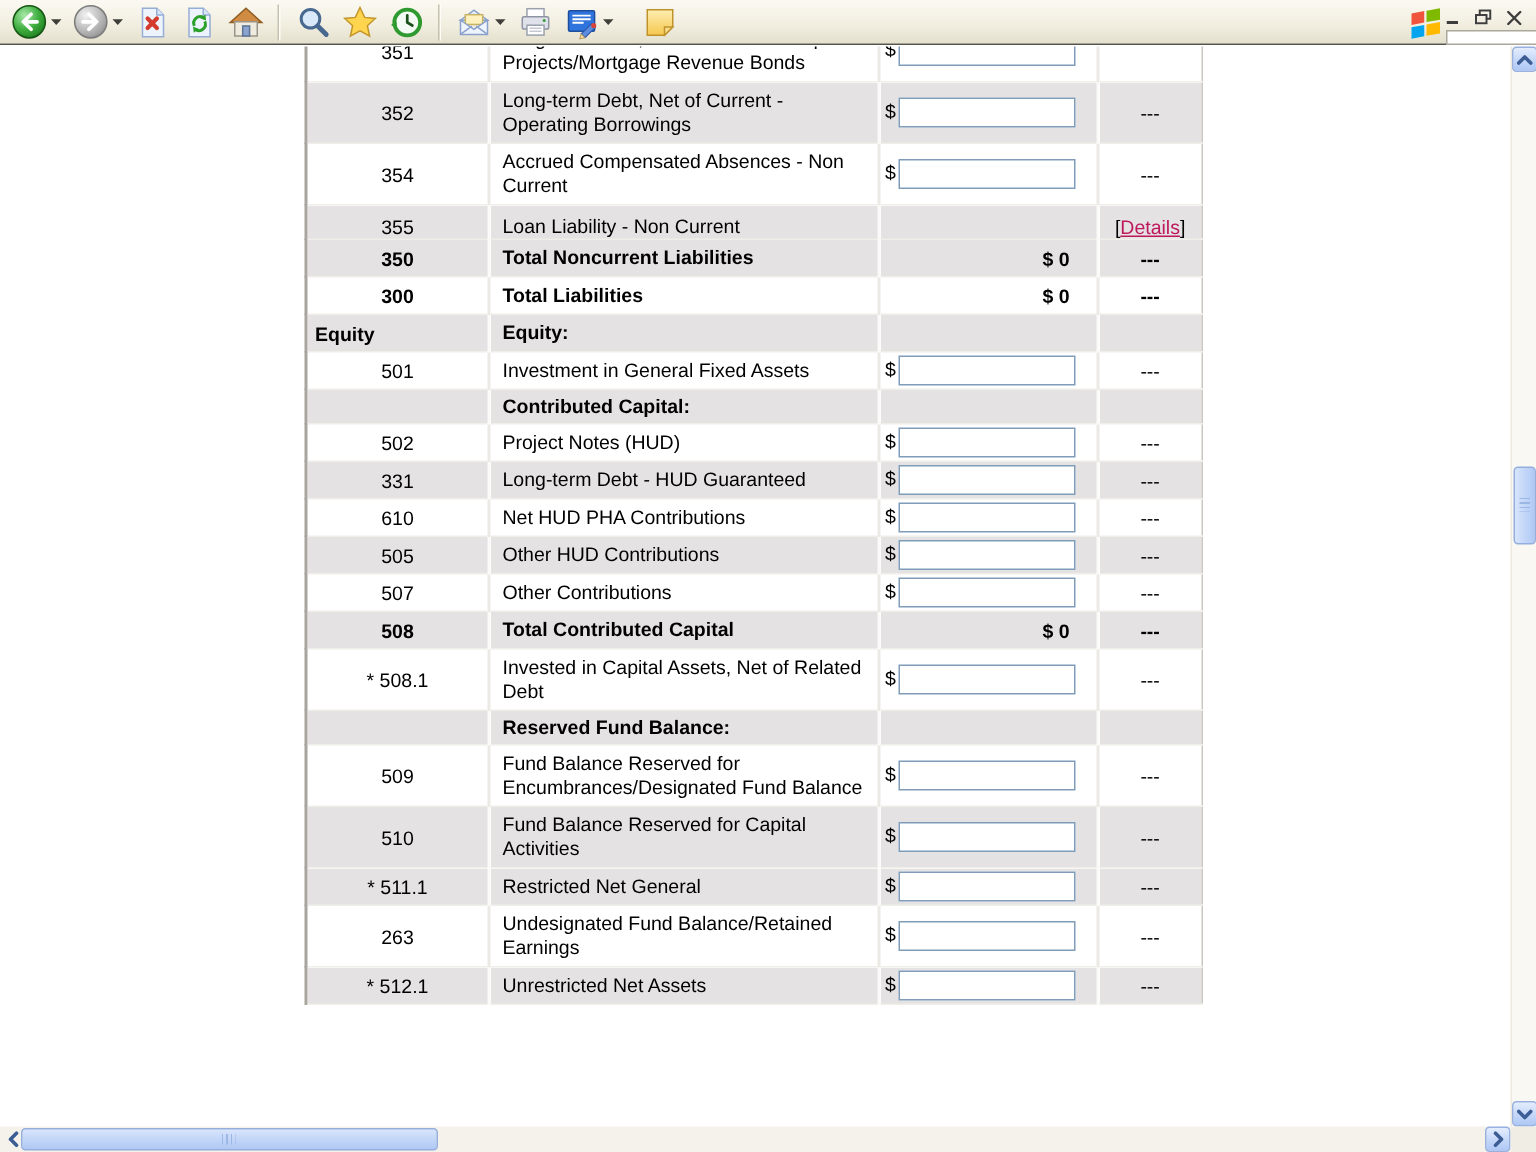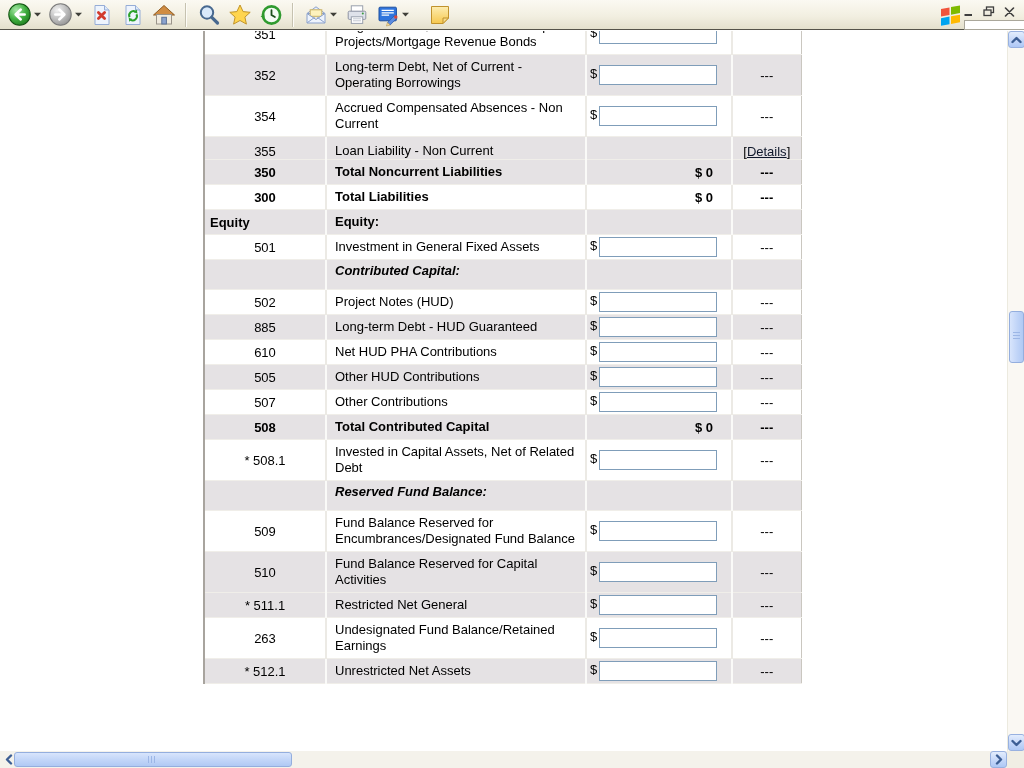--- a/index.html
+++ b/index.html
@@ -34,24 +34,24 @@
   tr.bold td{font-weight:bold;}
   td.c-line{text-align:center;padding:4px;}
   tr.label-row td.c-line{text-align:left;padding-left:5px;}
   td.c-desc{padding:4px 8px;line-height:16px;}
   td.c-val{padding:2px 2px 2px 3px;white-space:nowrap;}
   td.c-val.total{text-align:right;padding-right:18px;}
   td.c-val input{width:118px;height:20px;box-sizing:border-box;border:1px solid #7f9db9;
                  background:#fff;margin-left:2px;vertical-align:middle;padding:1px 3px;
                  font:13px "Liberation Sans",sans-serif;}
   td.c-note{text-align:center;padding:4px 2px;}
-  tr.section td{padding-top:3px;padding-bottom:10px;font-style:italic;}
+  tr.section td{padding-top:3px;padding-bottom:3px;}
   tr.total-row td, tr.label-row td{padding-top:4px;padding-bottom:4px;}
   tr.pad td{padding-top:6px;padding-bottom:0;}
-  a.details{color:#0f172a;text-decoration:underline;cursor:pointer;}
+  a.details{color:#be185d;text-decoration:underline;cursor:pointer;}
   
   .vscroll{position:absolute;top:31px;right:0;width:17px;height:720px;background:#faf8f3;
            border-left:1px solid #eceadf;box-sizing:border-box;}
   .hscroll{position:absolute;bottom:0;left:0;width:1007px;height:17px;background:#f4f2eb;}
   .sb-btn{position:absolute;width:17px;height:17px;box-sizing:border-box;border:1px solid #98b1e0;
           border-radius:3px;background:linear-gradient(180deg,#e3edfd 0%,#c2d5f8 60%,#aec8f5 100%);
           display:flex;align-items:center;justify-content:center;padding:0;cursor:pointer;}
   .sb-btn.flat{border:none;background:transparent;}
   .v-up{top:0;left:0;}
   .v-down{bottom:0;left:0;}
@@ -324,21 +324,21 @@
               <td class="c-val"></td>
               <td class="c-note"></td>
             </tr>
             <tr class="">
               <td class="c-line">502</td>
               <td class="c-desc">Project Notes (HUD)</td>
               <td class="c-val"><span>$</span><input type="text" style=""></td>
               <td class="c-note">---</td>
             </tr>
             <tr class="gray">
-              <td class="c-line">885</td>
+              <td class="c-line">331</td>
               <td class="c-desc">Long-term Debt - HUD Guaranteed</td>
               <td class="c-val"><span>$</span><input type="text" style=""></td>
               <td class="c-note">---</td>
             </tr>
             <tr class="">
               <td class="c-line">610</td>
               <td class="c-desc">Net HUD PHA Contributions</td>
               <td class="c-val"><span>$</span><input type="text" style=""></td>
               <td class="c-note">---</td>
             </tr>

